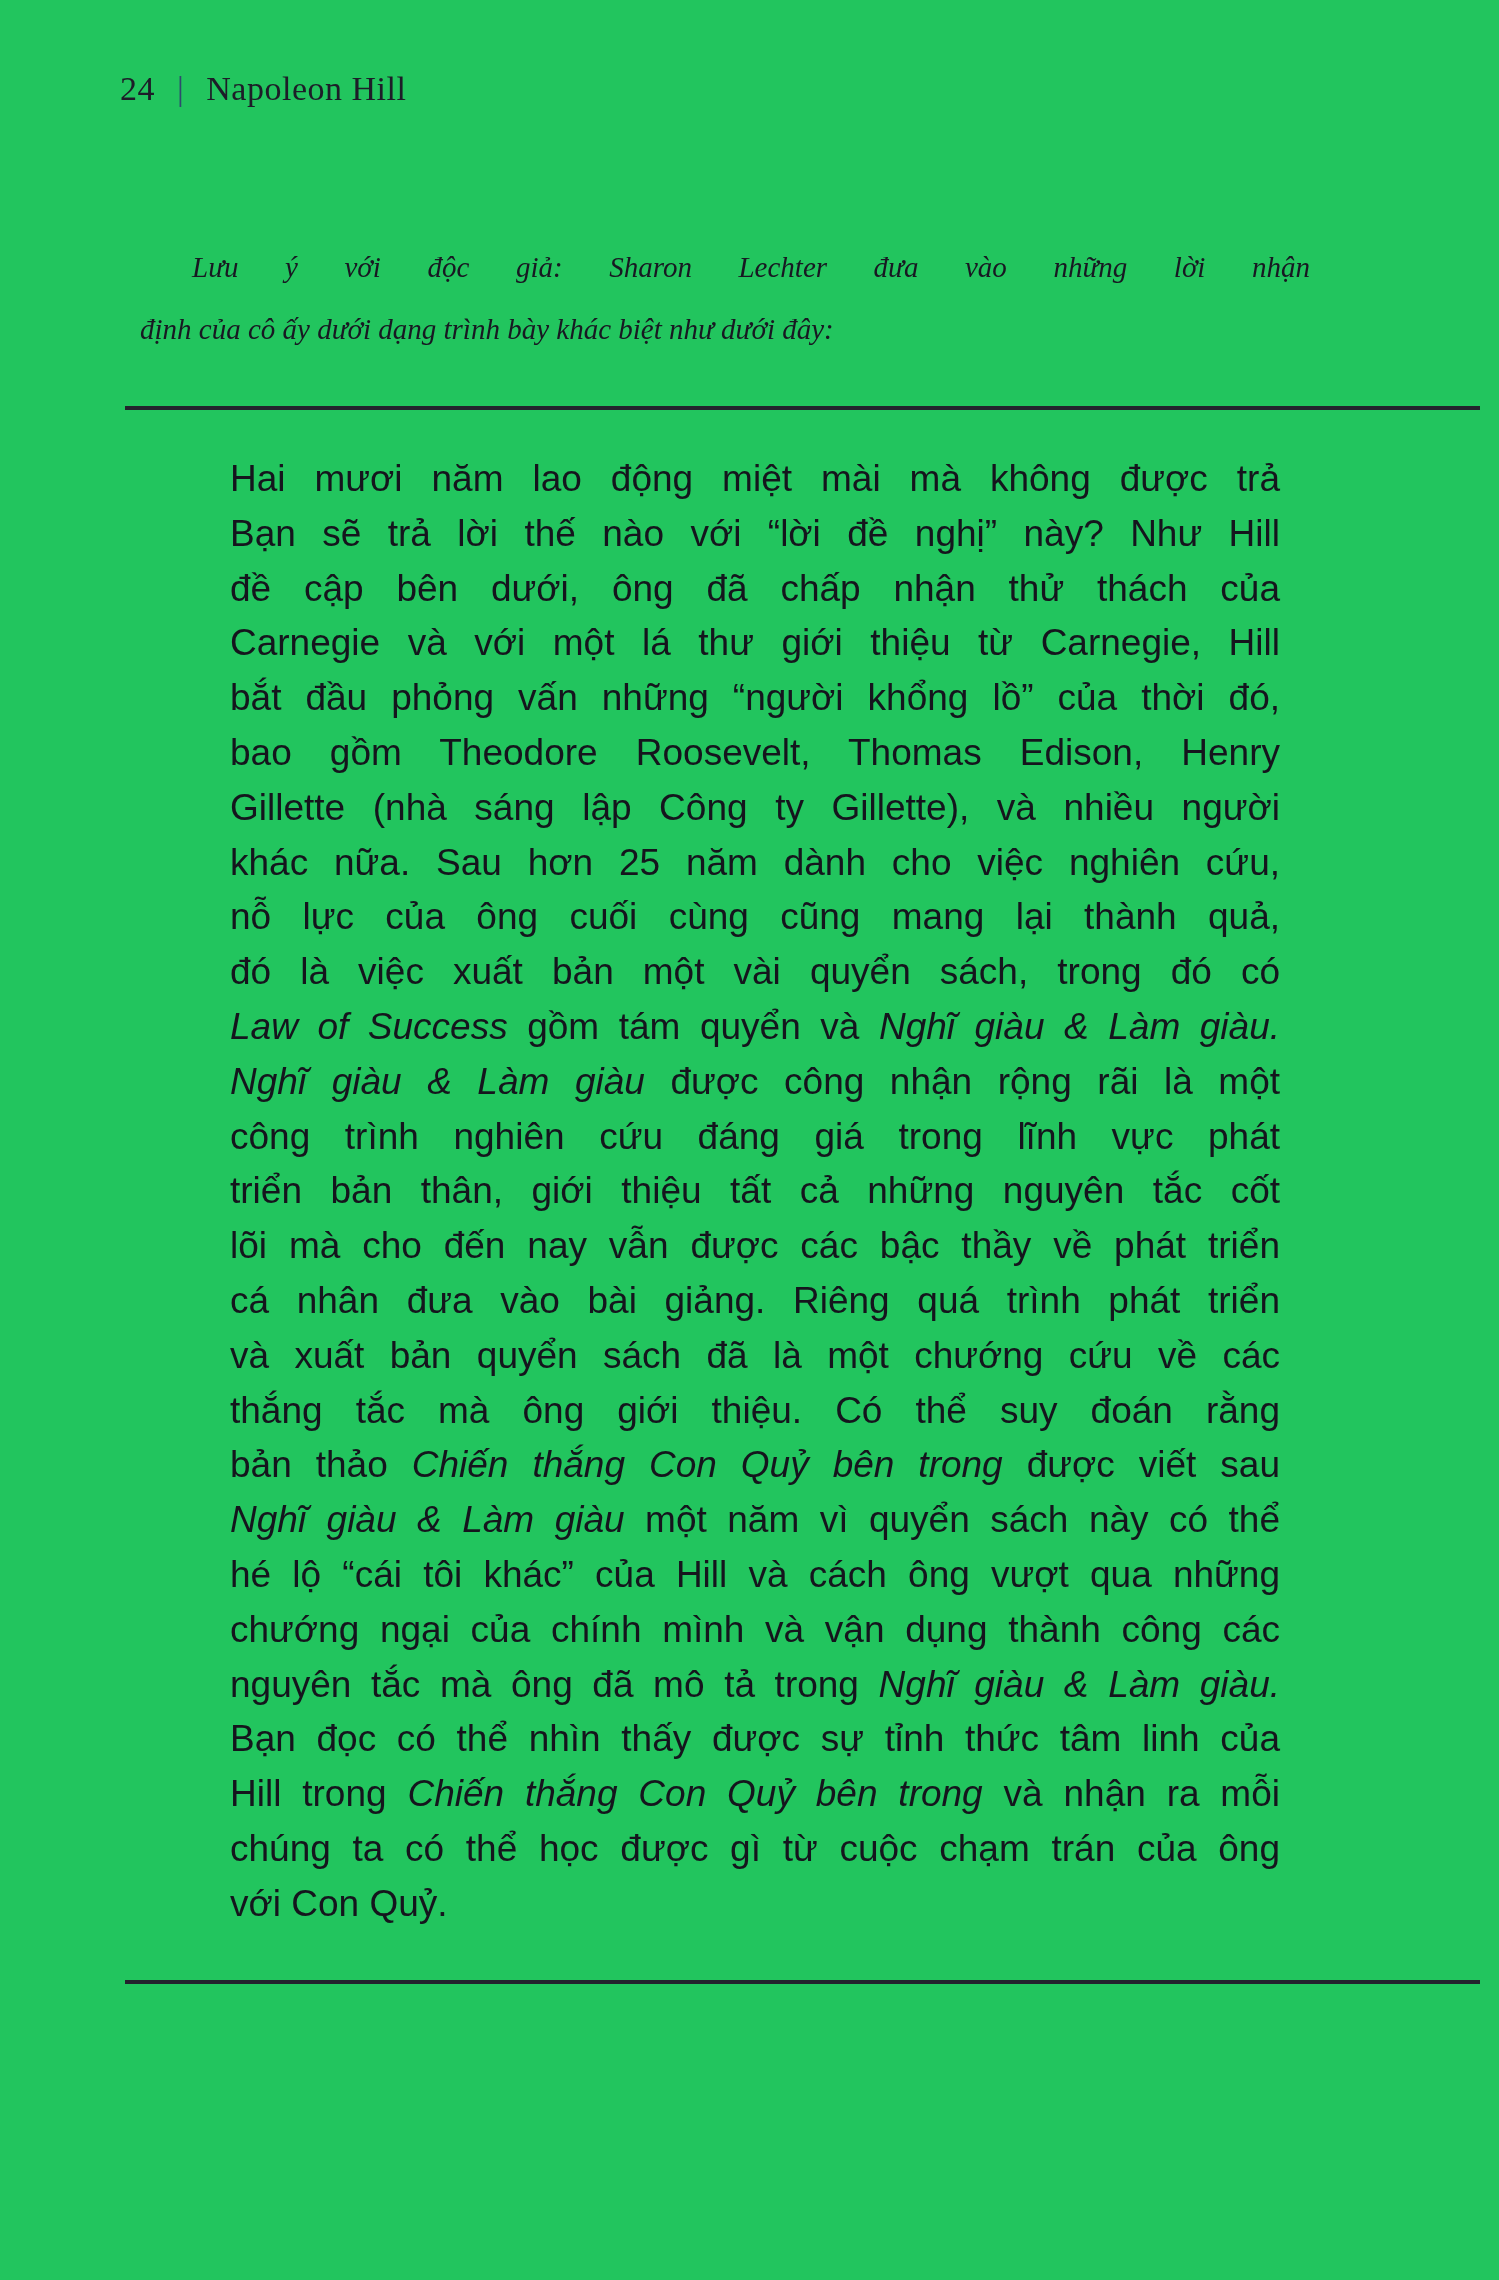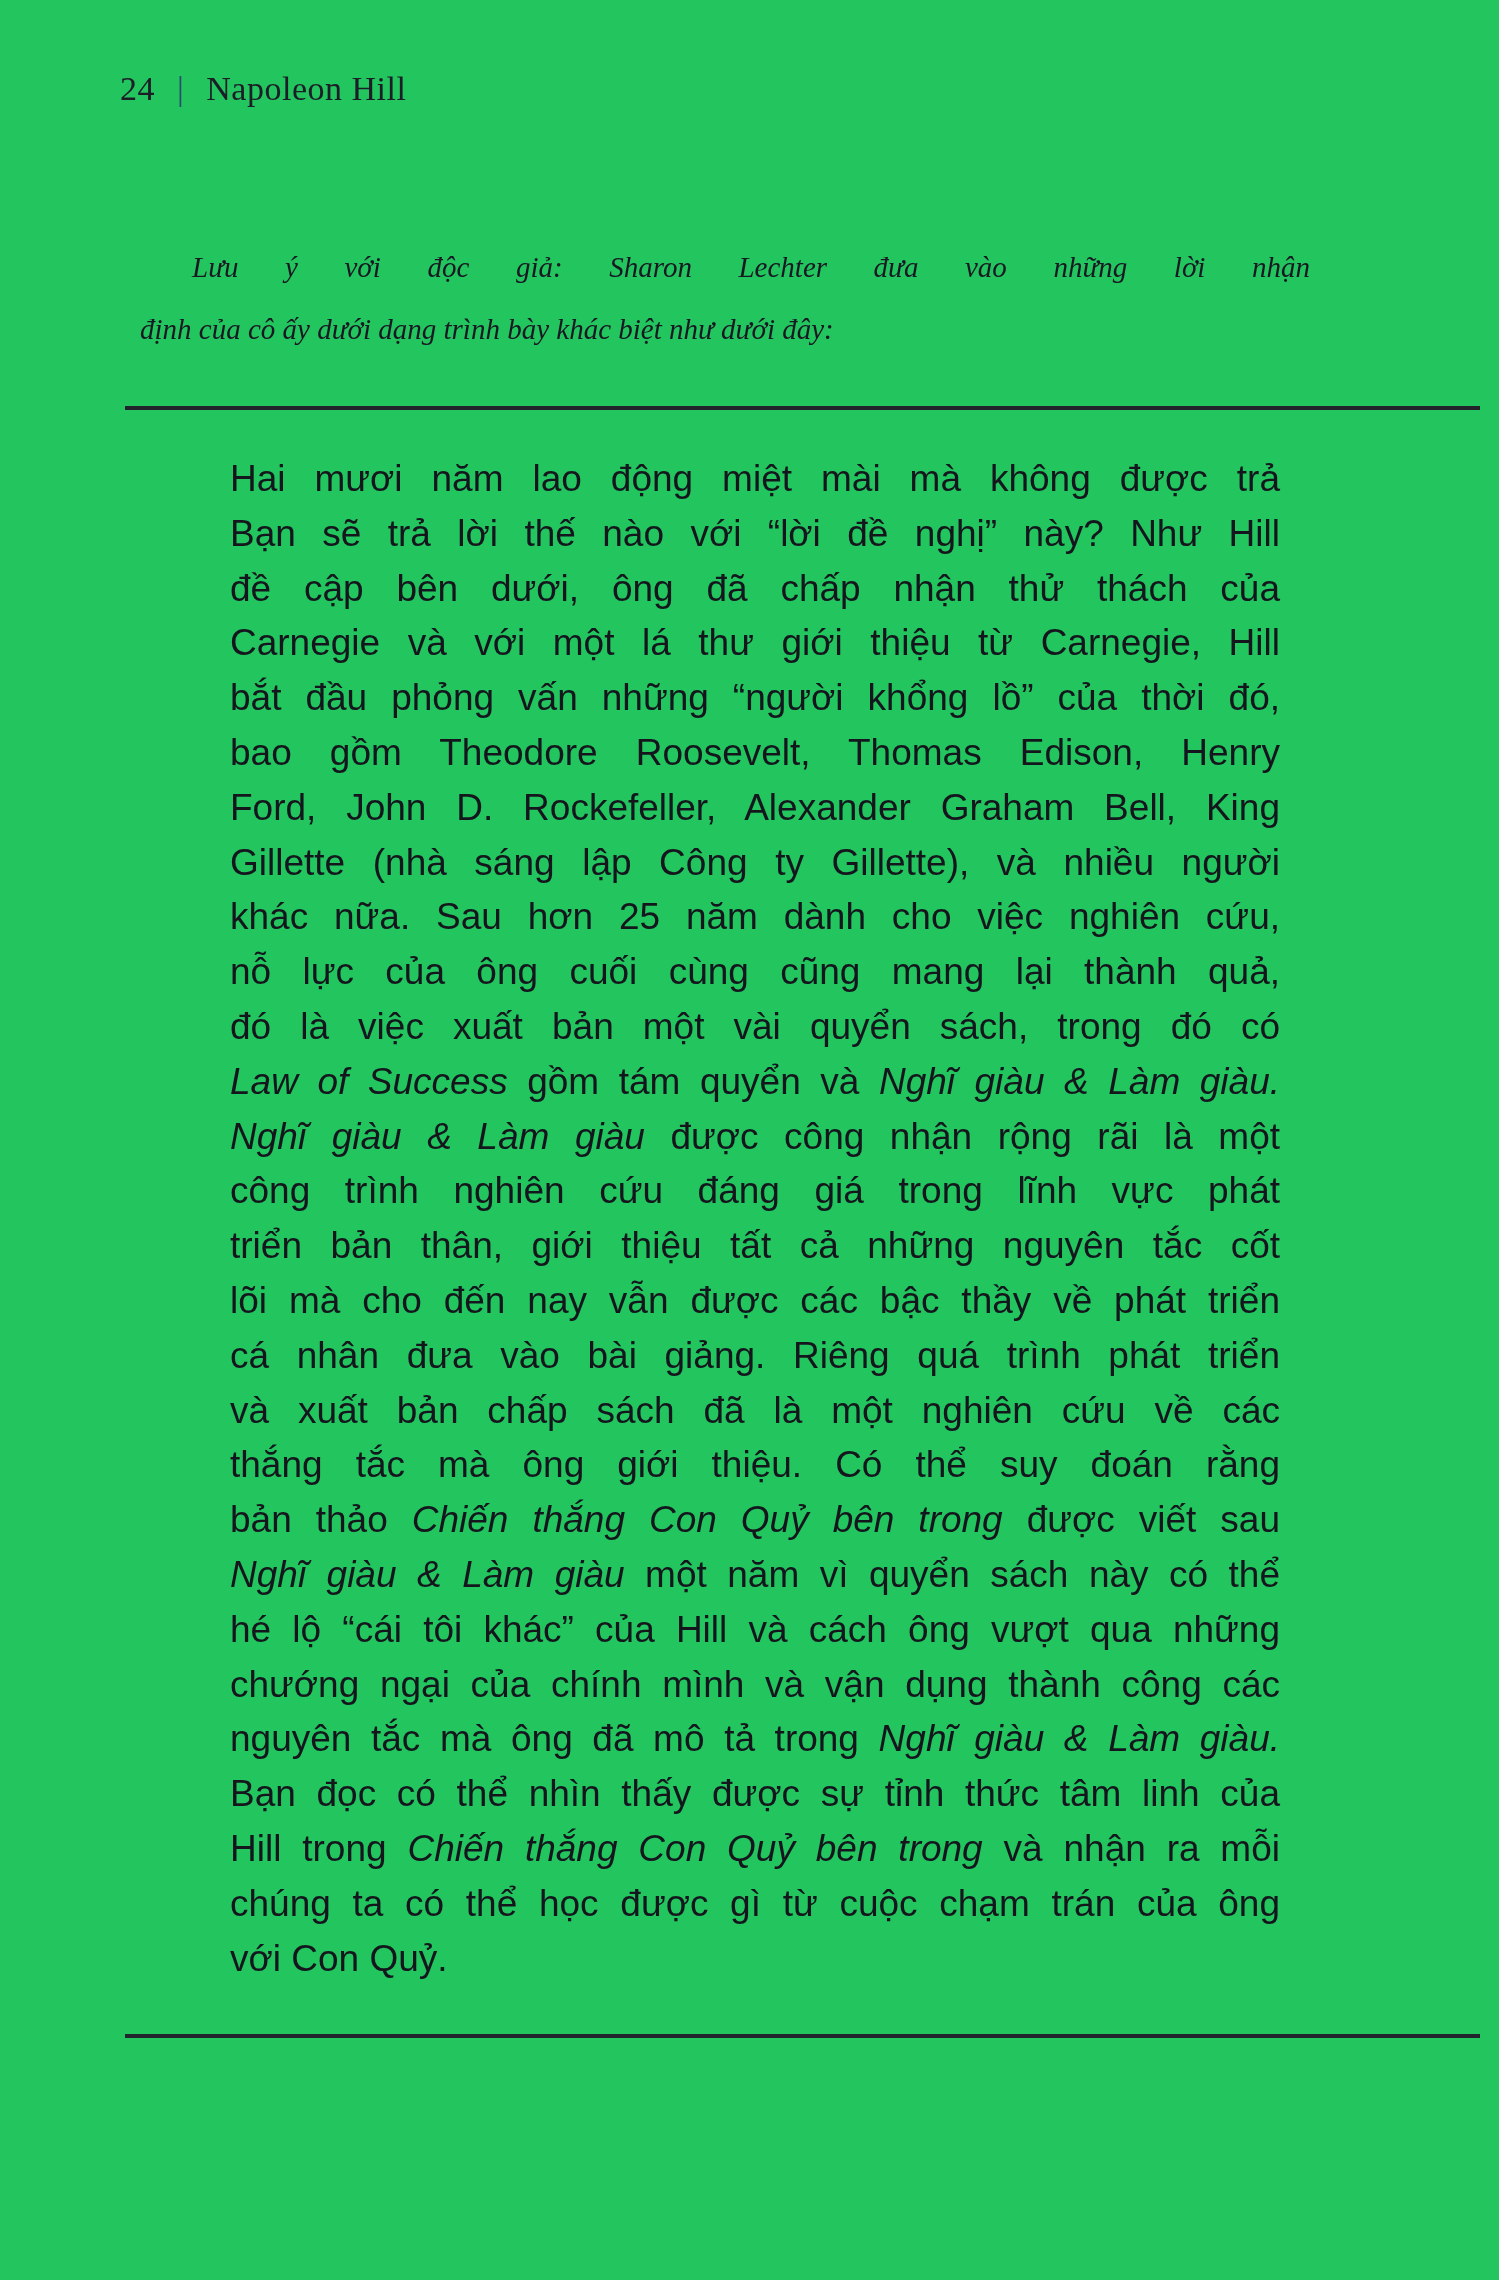--- a/index.html
+++ b/index.html
@@ -85,32 +85,31 @@
 
   <div class="rule rule-top"></div>
 
   <div class="quote" id="quote">
       <div class="qline"><span>Hai mươi năm lao động miệt mài mà không được trả</span></div>
       <div class="qline"><span>Bạn sẽ trả lời thế nào với “lời đề nghị” này? Như Hill</span></div>
       <div class="qline"><span>đề cập bên dưới, ông đã chấp nhận thử thách của</span></div>
       <div class="qline"><span>Carnegie và với một lá thư giới thiệu từ Carnegie, Hill</span></div>
       <div class="qline"><span>bắt đầu phỏng vấn những “người khổng lồ” của thời đó,</span></div>
       <div class="qline"><span>bao gồm Theodore Roosevelt, Thomas Edison, Henry</span></div>
-      <div class="qline"><span>Ford, John D. Rockefeller, Alexander Graham Bell, King</span></div>
       <div class="qline"><span>Gillette (nhà sáng lập Công ty Gillette), và nhiều người</span></div>
       <div class="qline"><span>khác nữa. Sau hơn 25 năm dành cho việc nghiên cứu,</span></div>
       <div class="qline"><span>nỗ lực của ông cuối cùng cũng mang lại thành quả,</span></div>
       <div class="qline"><span>đó là việc xuất bản một vài quyển sách, trong đó có</span></div>
       <div class="qline"><span class="it">Law of Success</span><span> gồm tám quyển và </span><span class="it">Nghĩ giàu &amp; Làm giàu.</span></div>
       <div class="qline"><span class="it">Nghĩ giàu &amp; Làm giàu</span><span> được công nhận rộng rãi là một</span></div>
       <div class="qline"><span>công trình nghiên cứu đáng giá trong lĩnh vực phát</span></div>
       <div class="qline"><span>triển bản thân, giới thiệu tất cả những nguyên tắc cốt</span></div>
       <div class="qline"><span>lõi mà cho đến nay vẫn được các bậc thầy về phát triển</span></div>
       <div class="qline"><span>cá nhân đưa vào bài giảng. Riêng quá trình phát triển</span></div>
-      <div class="qline"><span>và xuất bản chấp sách đã là một nghiên cứu về các</span></div>
+      <div class="qline"><span>và xuất bản quyển sách đã là một chướng cứu về các</span></div>
       <div class="qline"><span>thắng tắc mà ông giới thiệu. Có thể suy đoán rằng</span></div>
       <div class="qline"><span>bản thảo </span><span class="it">Chiến thắng Con Quỷ bên trong</span><span> được viết sau</span></div>
       <div class="qline"><span class="it">Nghĩ giàu &amp; Làm giàu</span><span> một năm vì quyển sách này có thể</span></div>
       <div class="qline"><span>hé lộ “cái tôi khác” của Hill và cách ông vượt qua những</span></div>
       <div class="qline"><span>chướng ngại của chính mình và vận dụng thành công các</span></div>
       <div class="qline"><span>nguyên tắc mà ông đã mô tả trong </span><span class="it">Nghĩ giàu &amp; Làm giàu.</span></div>
       <div class="qline"><span>Bạn đọc có thể nhìn thấy được sự tỉnh thức tâm linh của</span></div>
       <div class="qline"><span>Hill trong </span><span class="it">Chiến thắng Con Quỷ bên trong</span><span> và nhận ra mỗi</span></div>
       <div class="qline"><span>chúng ta có thể học được gì từ cuộc chạm trán của ông</span></div>
       <div class="qline last"><span>với Con Quỷ.</span></div>

